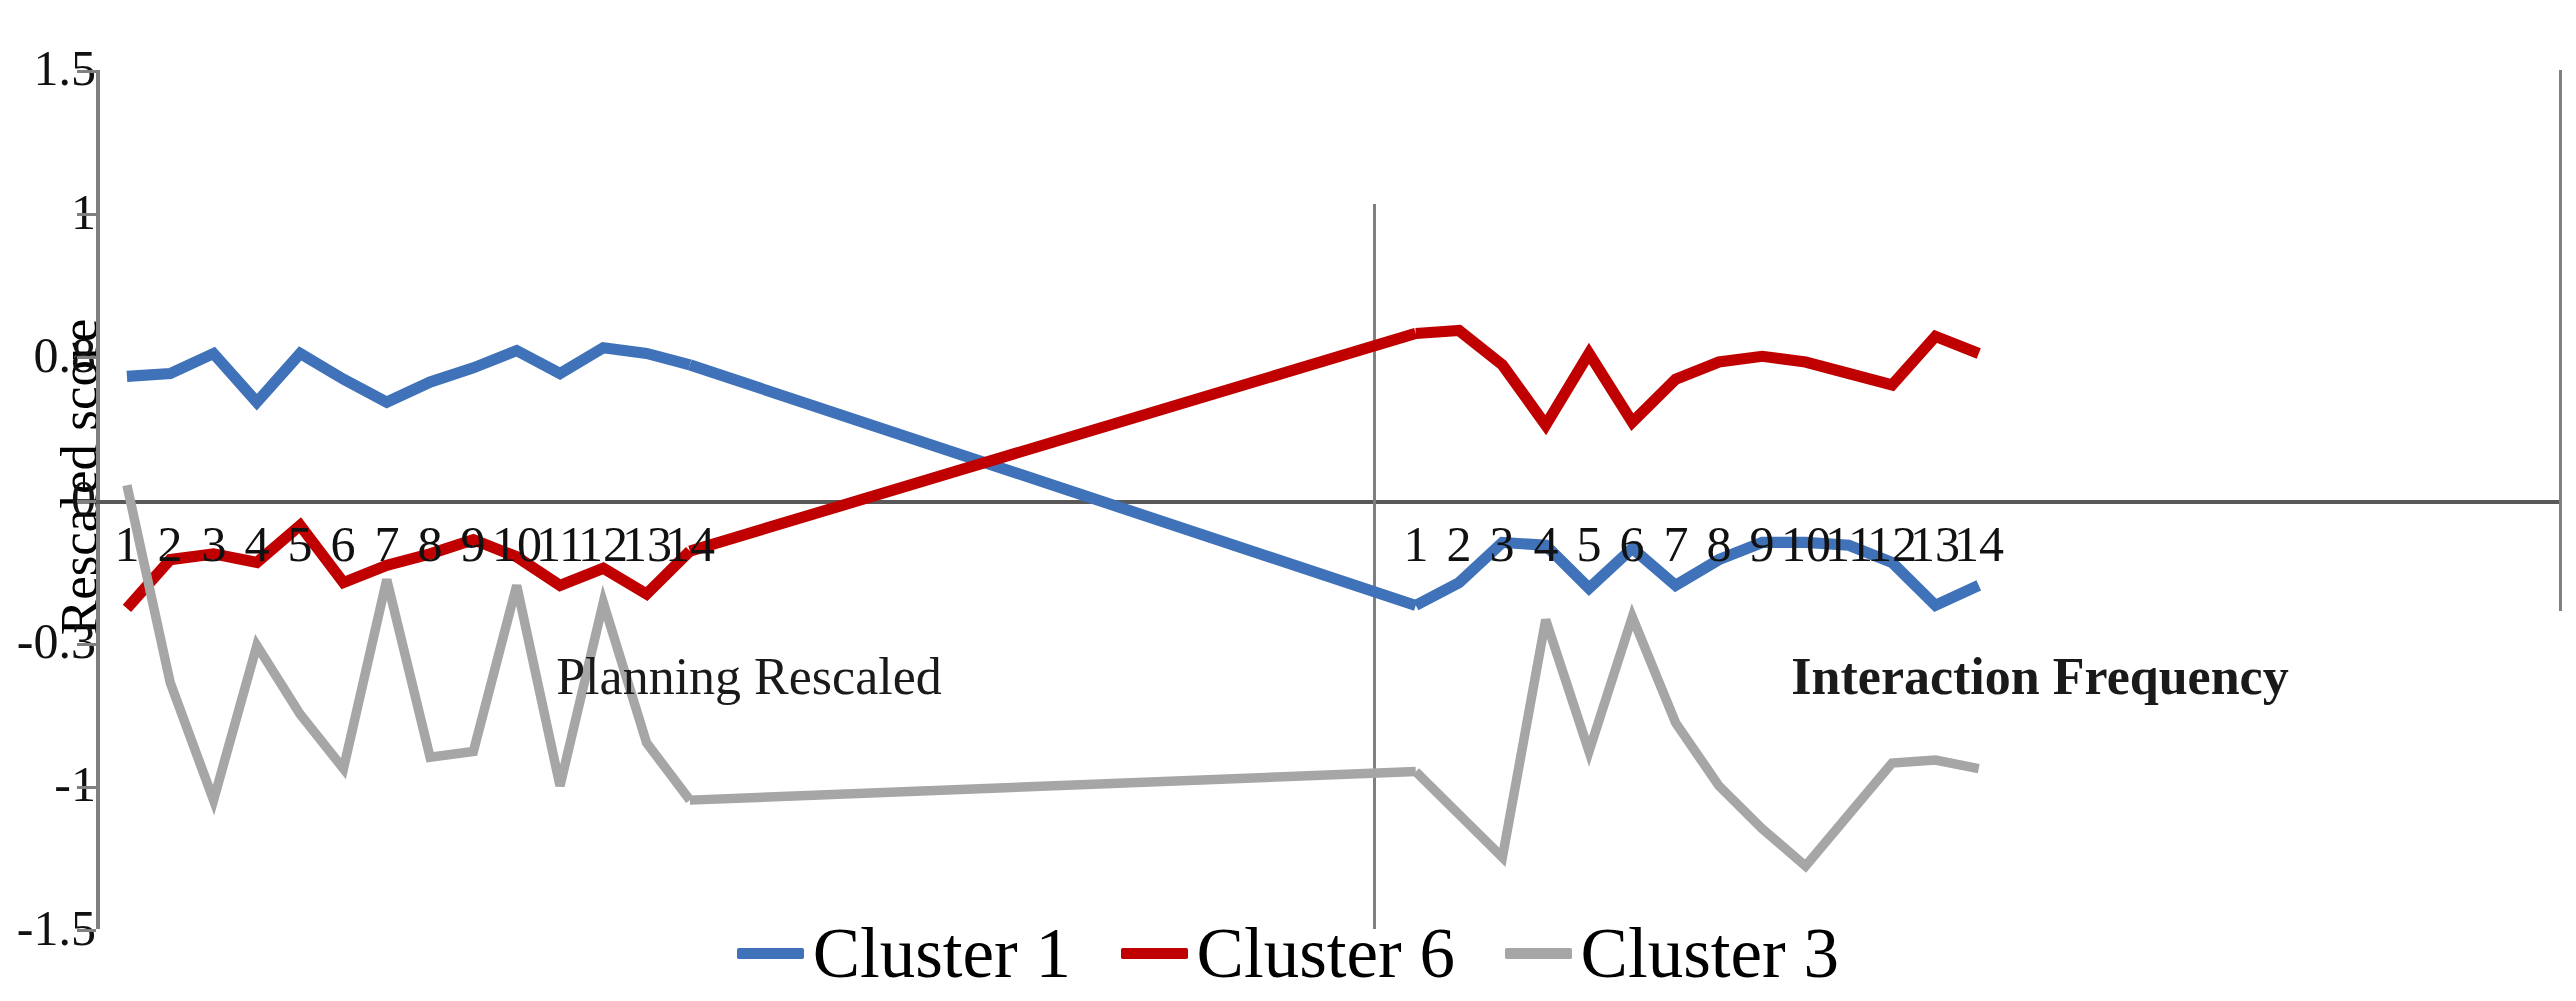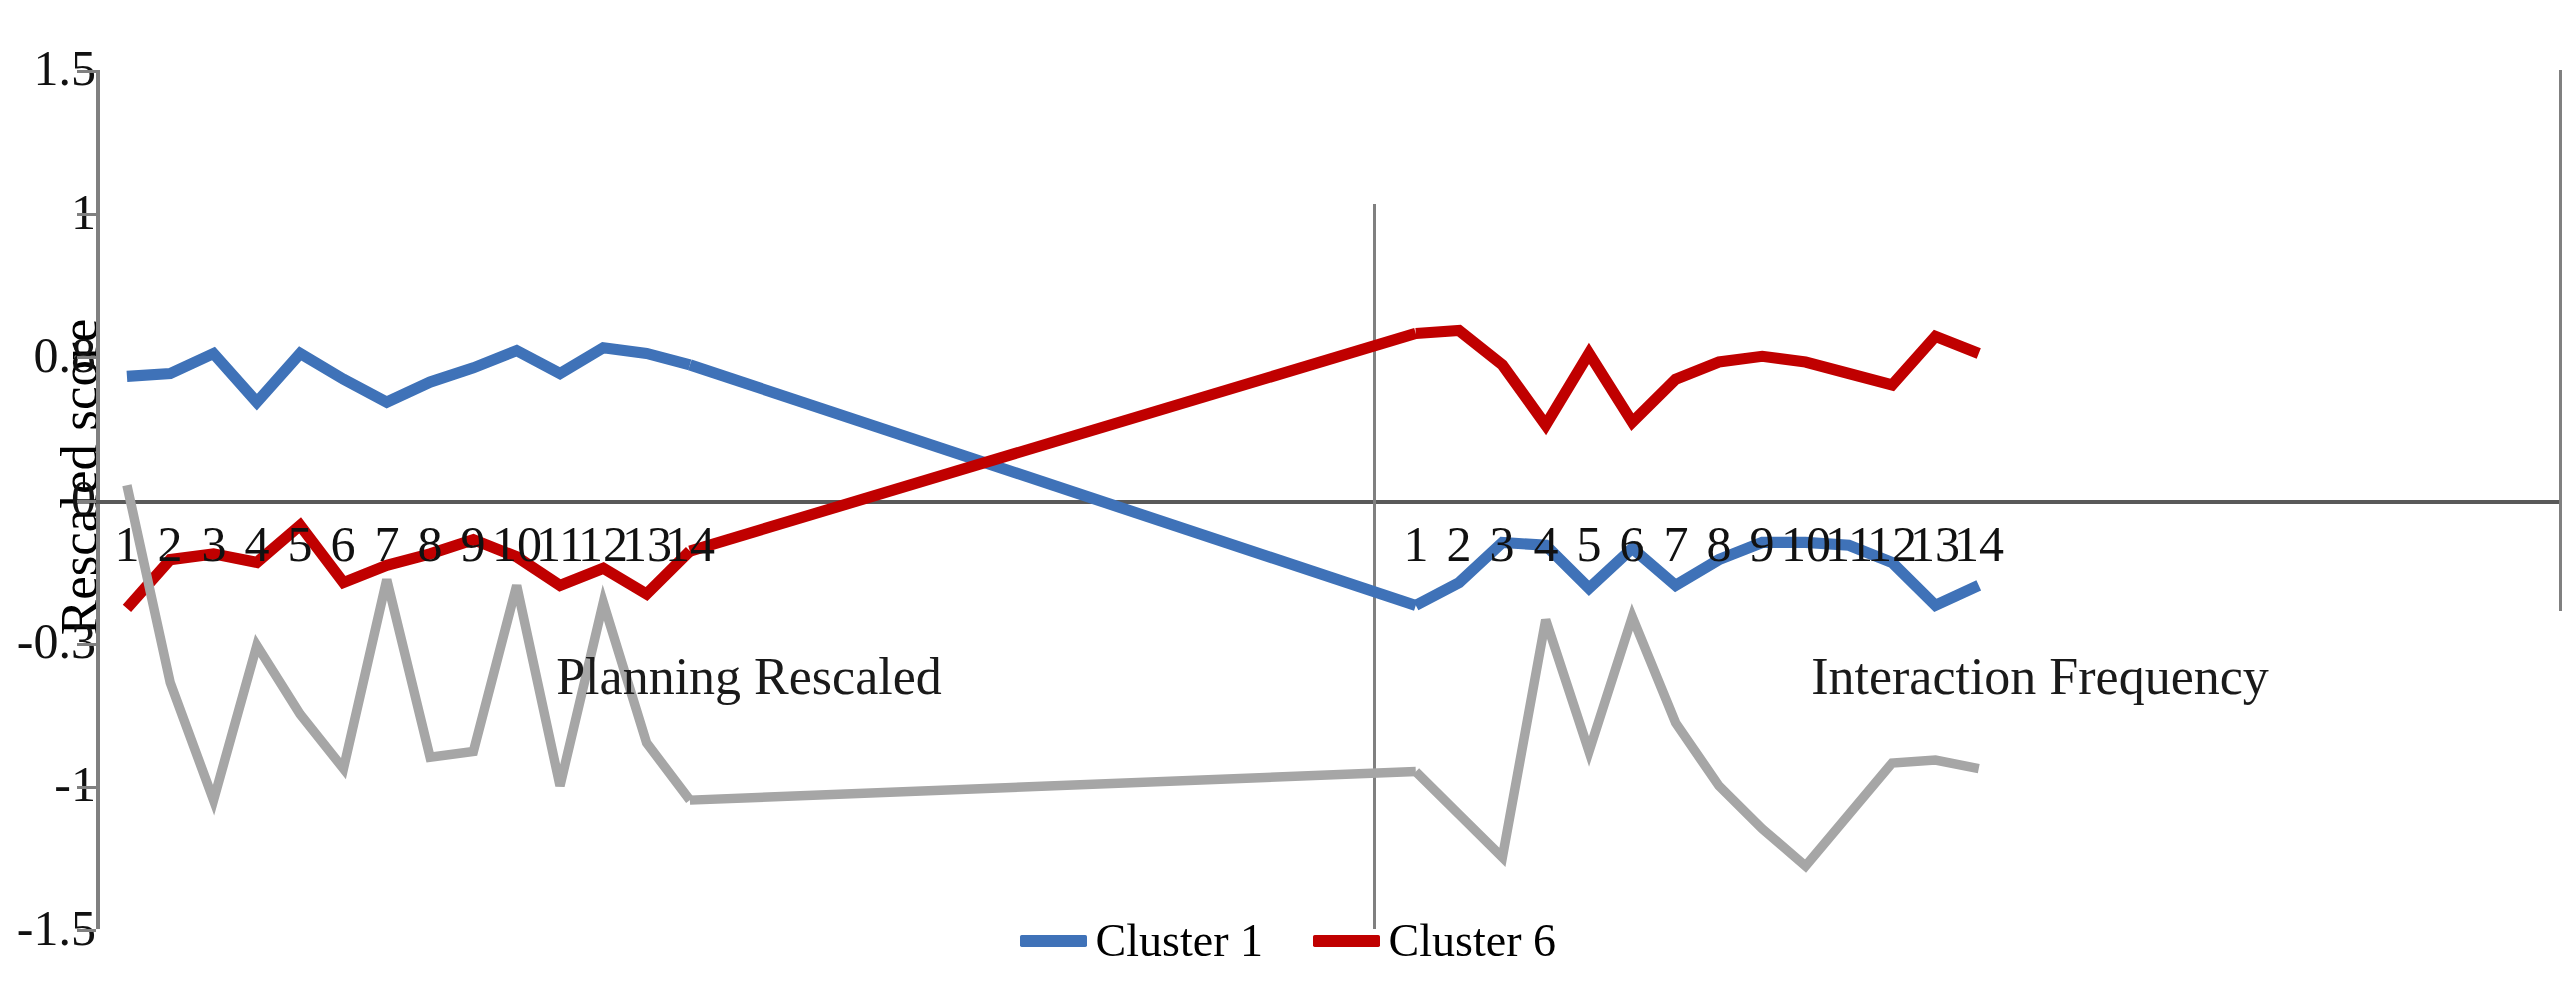--- a/index.html
+++ b/index.html
@@ -85,21 +85,21 @@
     position:absolute;
     left:0; top:918px;
     width:2576px;
     display:flex;
     justify-content:center;
     align-items:center;
     gap:50px;
   }
   .legend-item{display:flex;align-items:center;gap:8.6px;}
   .legend-swatch{width:67px;height:11.2px;border-radius:1.7px;display:block;}
-  .legend-text{font-size:46px;color:#000;white-space:nowrap;line-height:1;}
+  .legend-text{font-size:71px;color:#000;white-space:nowrap;line-height:1;}
 </style>
 </head>
 <body>
 
 <div id="page">
 
   <div id="ylabel">Rescaled score</div>
 
   <div id="ytick-container">
       <div class="ytick" style="top: 70px;">
@@ -175,29 +175,33 @@
         <div class="xtick" style="left: 1623px; top: 445px;">8</div>
         <div class="xtick" style="left: 1666px; top: 445px;">9</div>
         <div class="xtick" style="left: 1710px; top: 445px;">10</div>
         <div class="xtick" style="left: 1753px; top: 445px;">11</div>
         <div class="xtick" style="left: 1796px; top: 445px;">12</div>
         <div class="xtick" style="left: 1839px; top: 445px;">13</div>
         <div class="xtick" style="left: 1883px; top: 445px;">14</div>
       </div>
     <div id="sections">
         <div class="section-label" style="left: 653px; top: 577px;">Planning Rescaled</div>
-        <div class="section-label" style="left: 1944px; top: 577px;">Interaction Frequency</div>
+        <div class="section-label" style="left: 1944px; top: 577px; font-weight: bold;">Interaction Frequency</div>
       </div>
   </div>
 
   <div id="legend">
       <div class="legend-item">
         <span class="legend-swatch" style="background: rgb(63, 114, 184);"></span>
         <span class="legend-text">Cluster 1</span>
       </div>
       <div class="legend-item">
         <span class="legend-swatch" style="background: rgb(192, 0, 0);"></span>
         <span class="legend-text">Cluster 6</span>
       </div>
+      <div class="legend-item">
+        <span class="legend-swatch" style="background: rgb(166, 166, 166);"></span>
+        <span class="legend-text">Cluster 3</span>
+      </div>
     </div>
 
 </div>
 
 
 </body></html>

